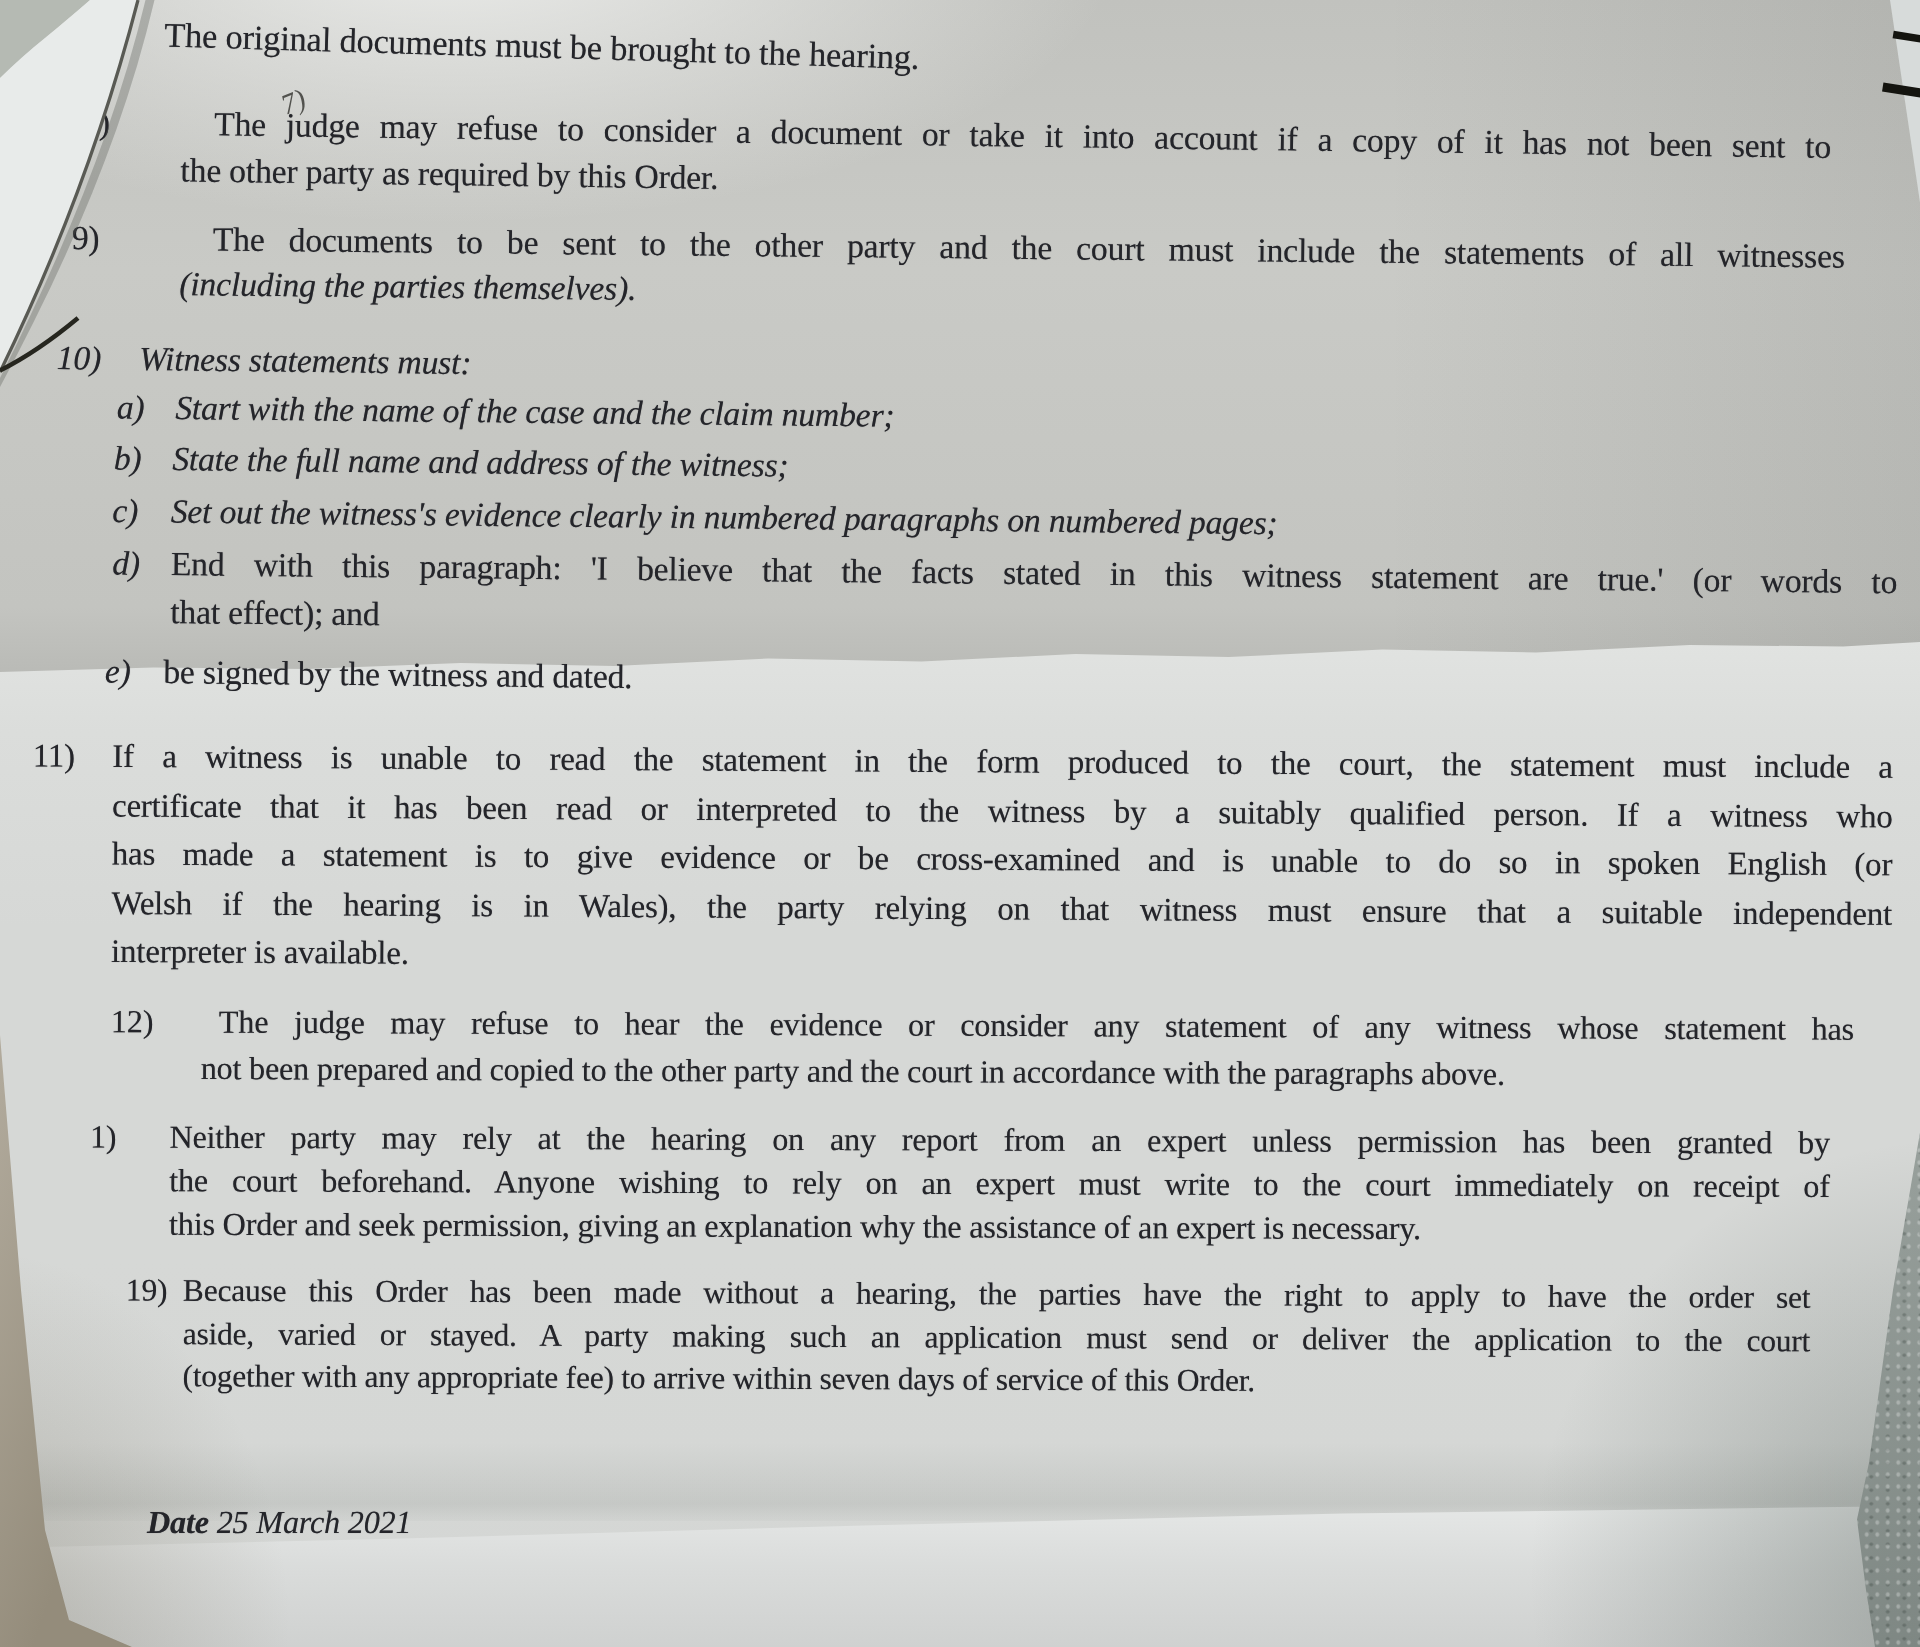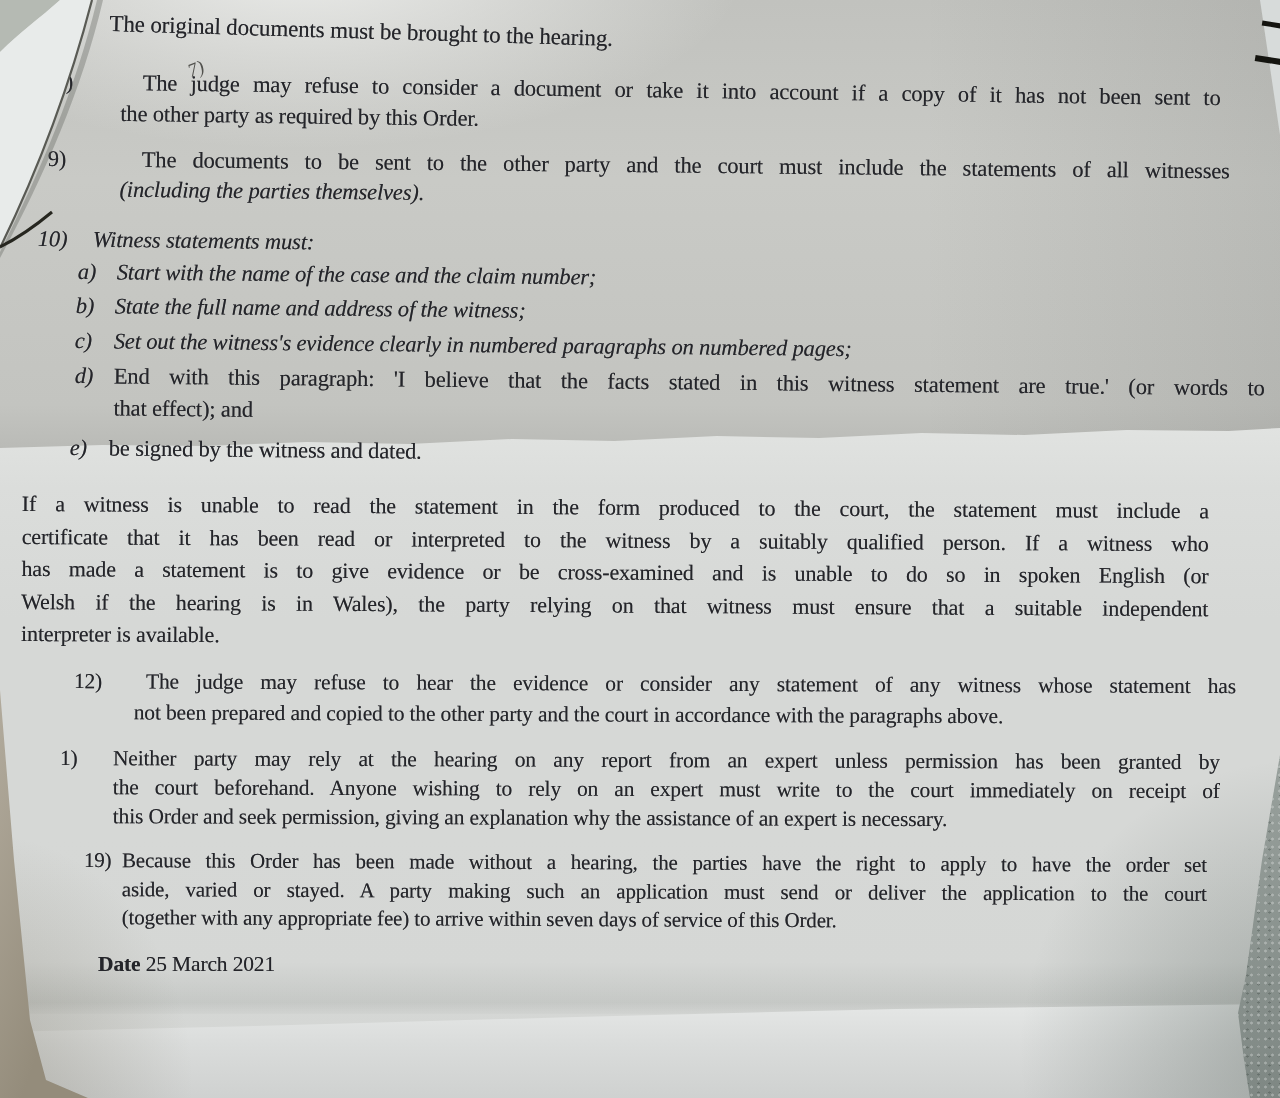--- a/index.html
+++ b/index.html
@@ -72,21 +72,21 @@
   .sub .num{width:39px;}
   #id .body{width:1151px;}
   #i11{left:22px;top:488px;font-size:22px;line-height:32.5px;transform:rotate(.35deg);}
   #i11 .num{width:53px;}#i11 .body{width:1187px;}
   #i12{left:50px;top:666px;font-size:21.5px;line-height:31px;transform:rotate(.25deg);}
   #i12 .num{width:60px;margin-left:24px;}#i12 .body{width:1102px;}#i12 .l1{text-indent:12px;}
   #i13{left:60px;top:744px;font-size:21.5px;line-height:29px;transform:rotate(.2deg);}
   #i13 .num{width:53px;}#i13 .body{width:1107px;}
   #i14{left:84px;top:846px;font-size:21px;line-height:28.5px;transform:rotate(.25deg);}
   #i14 .num{width:38px;}#i14 .body{width:1085px;}
-  .date-row{position:absolute;left:98px;top:952px;font-size:21.5px;}
+  .date-row{position:absolute;left:98px;top:1003px;font-size:21.5px;font-style:italic;}
   .date-label{font-weight:bold;}
 </style>
 </head>
 <body>
 
 <div class="scene">
 
   <div class="paper-upper"></div>
   <div class="paper-lower"></div>
   <div class="fold-shadow"></div>
@@ -153,20 +153,21 @@
   </div>
 
   <div class="item sub" id="ie">
     <div class="num it">e)</div>
     <div class="body">
         <div class="line nw">be signed by the witness and dated.</div>
       </div>
   </div>
 
   <div class="item" id="i11">
+    <div class="num">11)</div>
     <div class="body">
       <div class="line j">If a witness is unable to read the statement in the form produced to the court, the statement must include a</div>
       <div class="line j">certificate that it has been read or interpreted to the witness by a suitably qualified person. If a witness who</div>
       <div class="line j">has made a statement is to give evidence or be cross-examined and is unable to do so in spoken English (or</div>
       <div class="line j">Welsh if the hearing is in Wales), the party relying on that witness must ensure that a suitable independent</div>
       <div class="line nw">interpreter is available.</div>
     </div>
   </div>
 
   <div class="item" id="i12">

